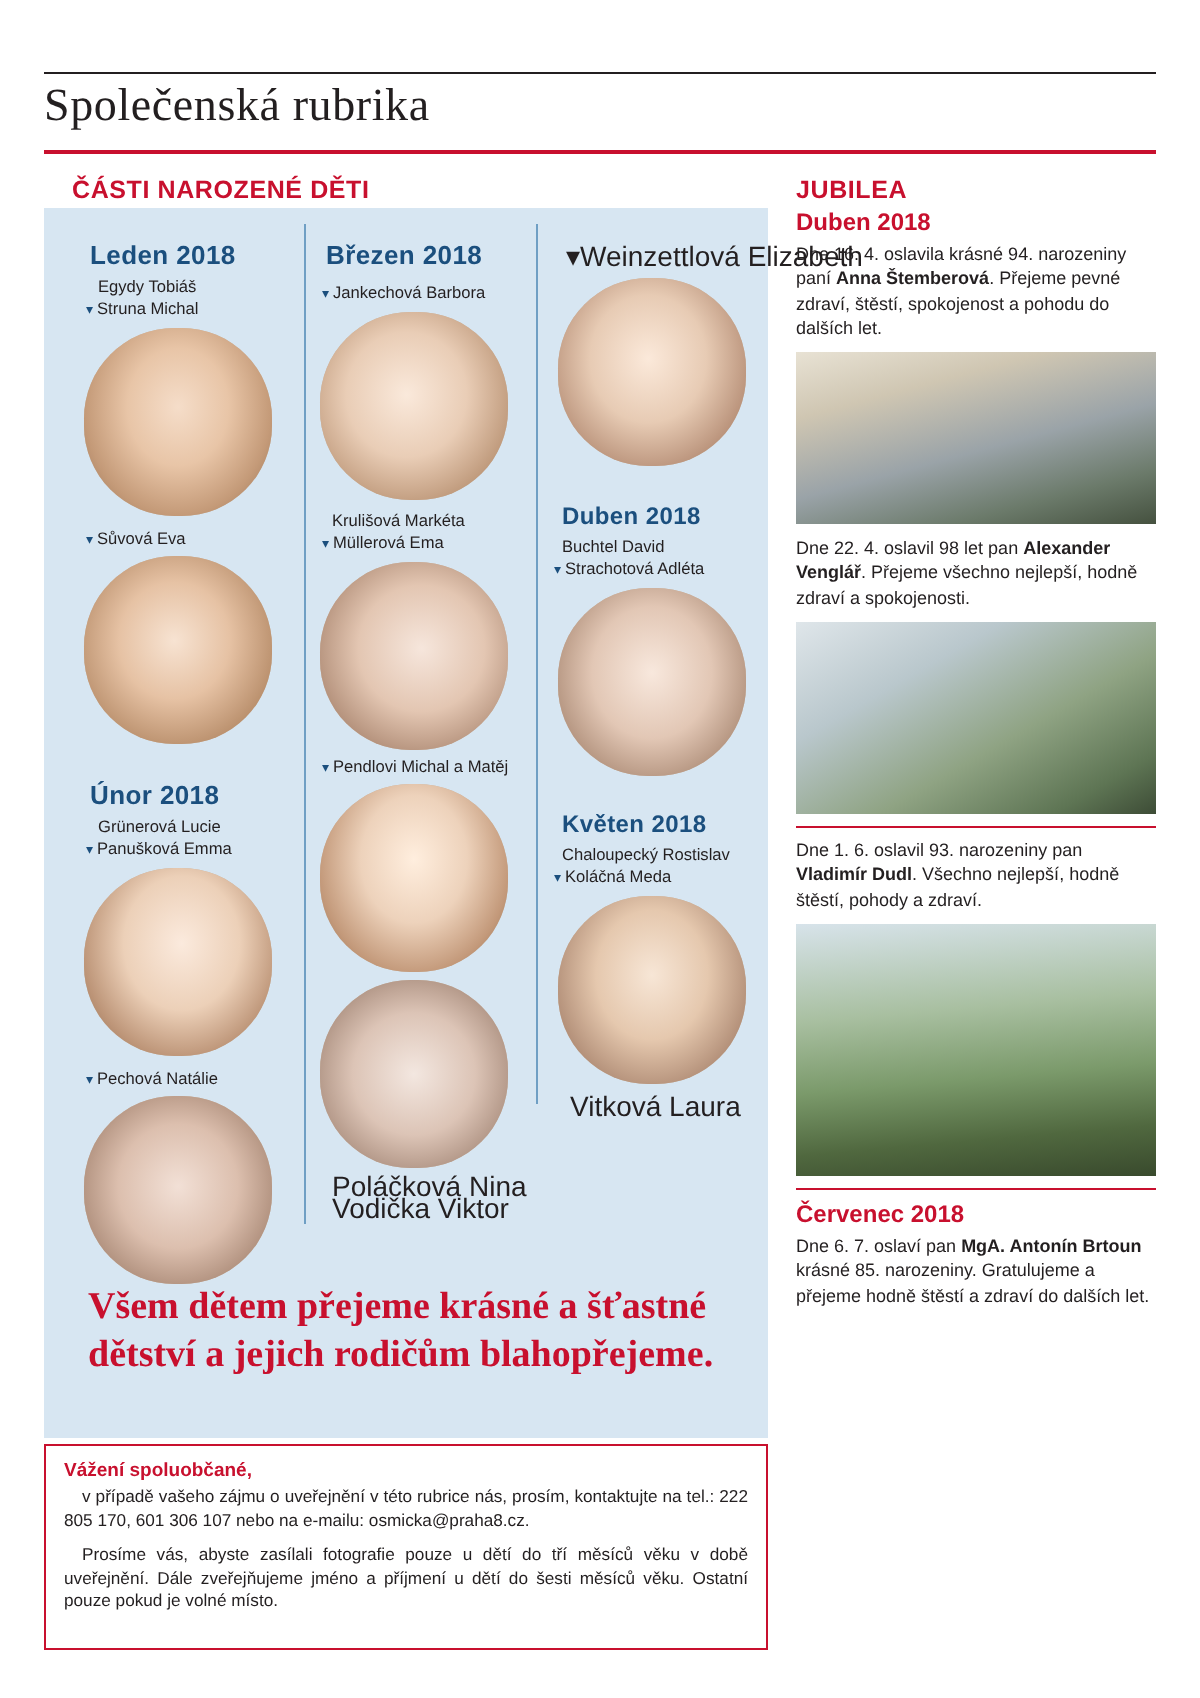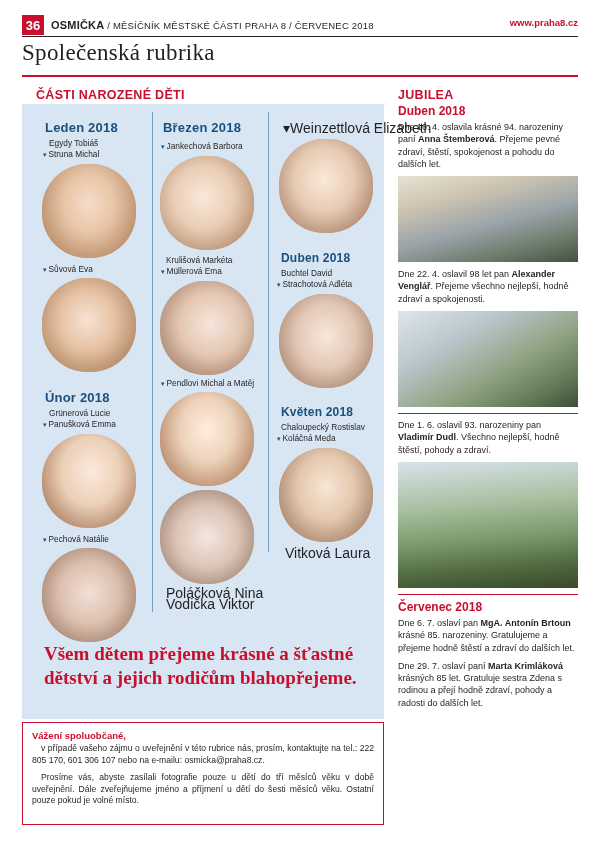--- a/index.html
+++ b/index.html
@@ -240,28 +240,20 @@
   .sk-baby11 { background: radial-gradient(ellipse at 50% 42%, #f7e6d6 0%, #e5c8ae 42%, #b4917a 74%, #6b5340 100%); }
   .sk-jub1 { background: linear-gradient(165deg, #e8e2d4 0%, #cfc6b2 25%, #9aa3a8 55%, #6b7a6a 80%, #45513f 100%); }
   .sk-jub2 { background: linear-gradient(150deg, #dfe6ea 0%, #b9c7cc 30%, #8fa383 60%, #5e7554 85%, #3d4c36 100%); }
   .sk-jub3 { background: linear-gradient(175deg, #d7e3ea 0%, #a8bfa0 35%, #7b9a6b 60%, #50683f 82%, #394a2d 100%); }
 </style>
 </head>
 <body>
 
 <div class="page">
 
-  <div class="header">
-    <div class="page-number">36</div>
-    <div class="masthead">
-      <b>OSMIČKA</b>
-      <span>/ MĚSÍČNÍK MĚSTSKÉ ČÁSTI PRAHA 8 / ČERVENEC 2018</span>
-    </div>
-    <div class="site-url">www.praha8.cz</div>
-  </div>
   <div class="header-rule"></div>
   <div class="section-title">Společenská rubrika</div>
   <div class="title-rule"></div>
 
   <div class="col-head" id="head-born">ČÁSTI NAROZENÉ DĚTI</div>
   <div class="col-head" id="head-jub">JUBILEA</div>
 
   <div class="blue-panel"></div>
   <div class="vert-sep s1"></div>
   <div class="vert-sep s2"></div>
@@ -373,18 +365,15 @@
         <div class="sk sk-jub3" style="position:absolute;inset:0;"></div>
       </div>
 
     <div class="jub-sep"></div>
 
     <div class="jub-month">Červenec 2018</div>
     <p class="jub-text">
       <span>Dne 6. 7. oslaví pan </span><b>MgA. Antonín Brtoun</b><span> krásné 85. narozeniny. Gratulujeme a přejeme hodně štěstí a zdraví do dalších let.</span>
     </p>
 
-    <p class="jub-text">
-      <span>Dne 29. 7. oslaví paní </span><b>Marta Krimláková</b><span> krásných 85 let. Gratuluje sestra Zdena s rodinou a přejí hodně zdraví, pohody a radosti do dalších let.</span>
-    </p>
   </div>
 
 </div>
 
 </body></html>

